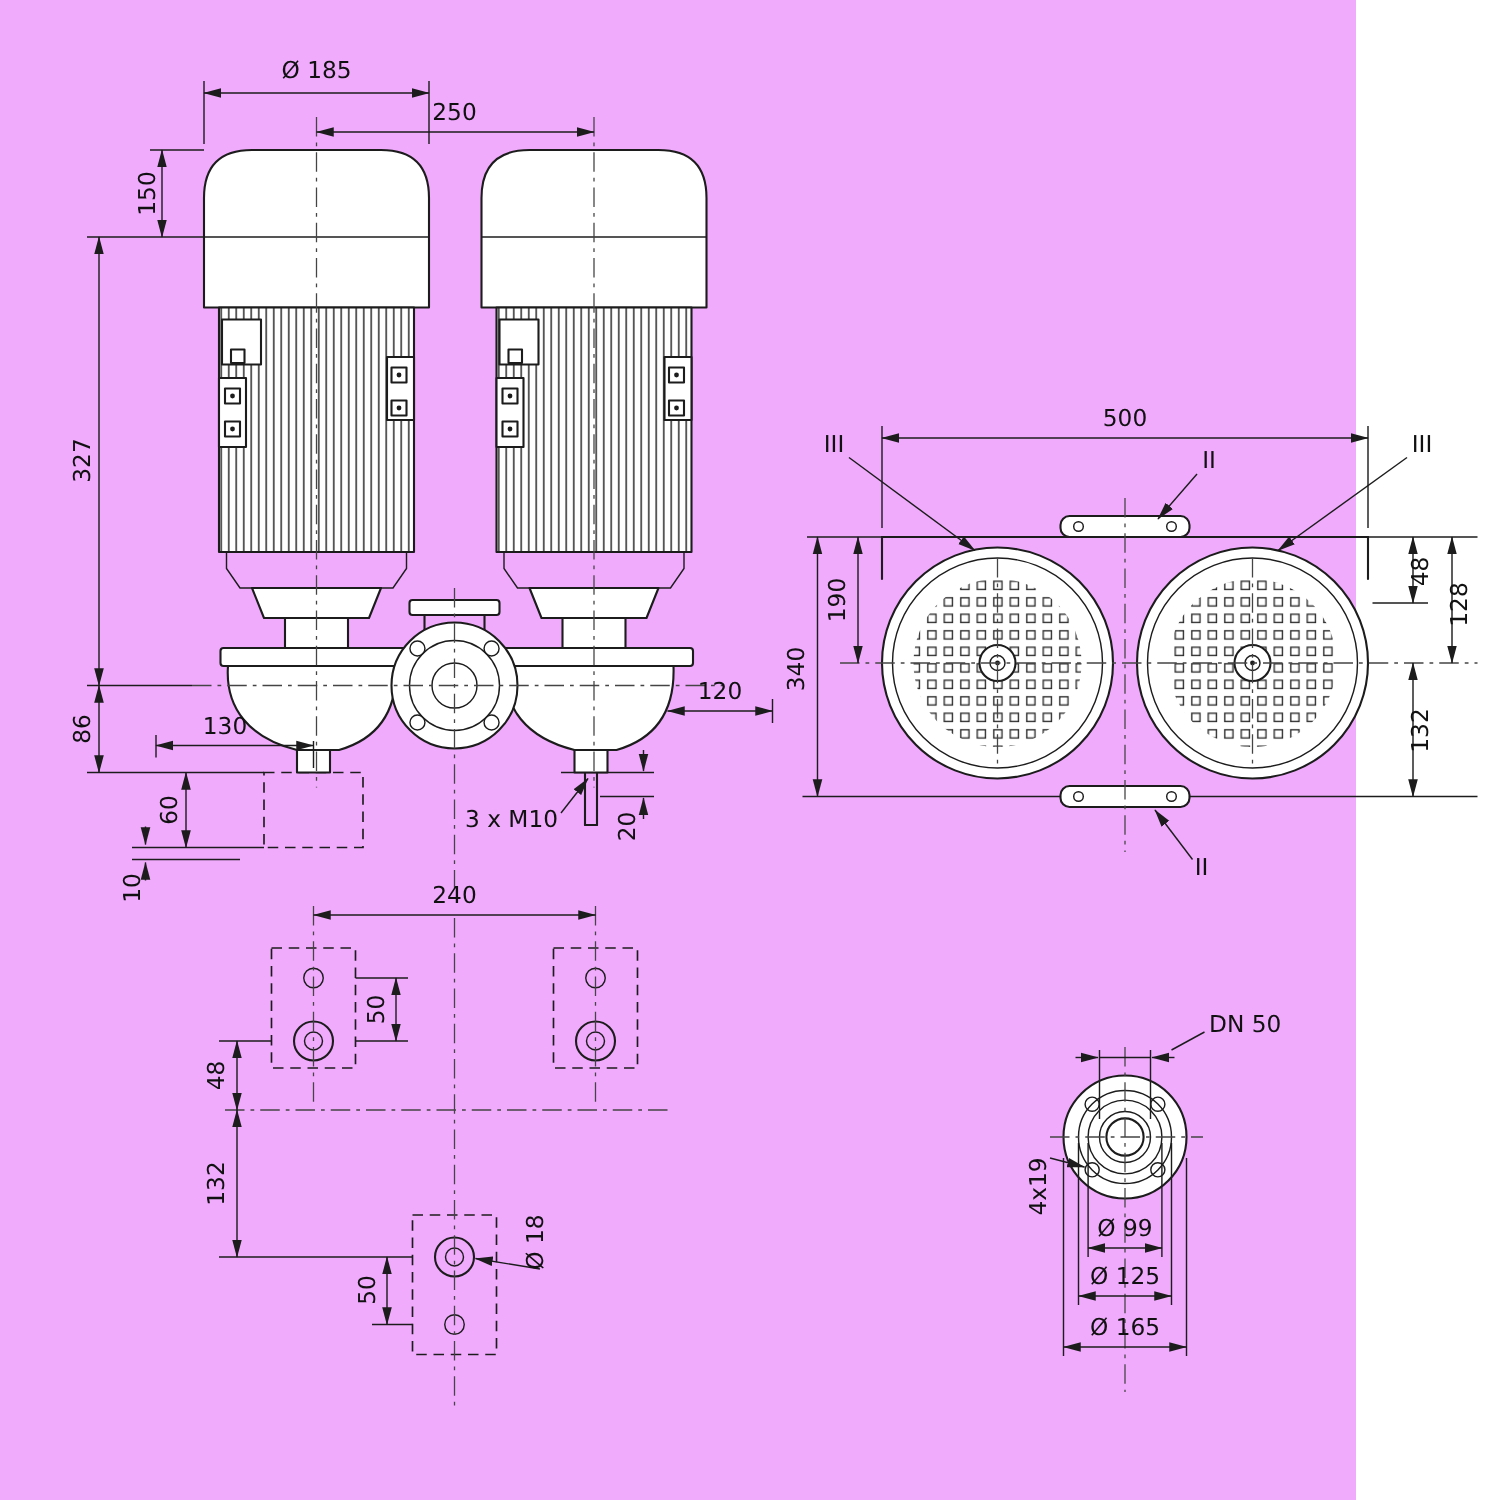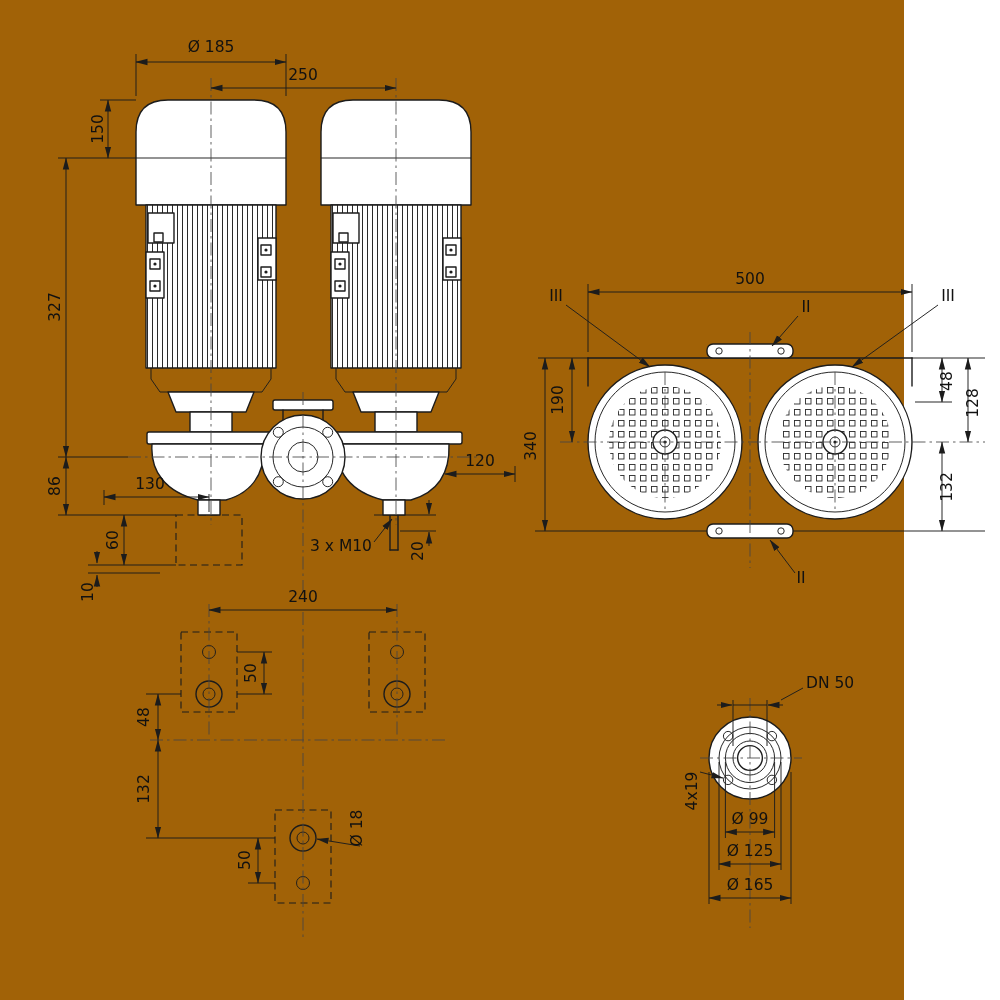--- a/index.html
+++ b/index.html
@@ -1,16 +1,16 @@
 <!DOCTYPE html>
 <html><head>
 <meta charset="utf-8">
 <style>
   html,body{margin:0;padding:0;background:#fff;width:1000px;height:1000px;overflow:hidden}
-  .canvas{width:904px;height:1000px;background:#a16207}
+  .canvas{width:904px;height:1000px;background:#f0abfc}
   svg{display:block}
   .ol{fill:none;stroke:#1c1c1c;stroke-width:1.4;stroke-linejoin:round;stroke-linecap:round}
   .olf{fill:#fff;stroke:#1c1c1c;stroke-width:1.4;stroke-linejoin:round}
   .thin{fill:none;stroke:#1c1c1c;stroke-width:0.95}
   .cl{fill:none;stroke:#444;stroke-width:0.85;stroke-dasharray:13 4 2.5 4}
   .dash{fill:none;stroke:#1c1c1c;stroke-width:1.1;stroke-dasharray:7 4.5}
   .dot{fill:#1c1c1c;stroke:none}
   text{font-family:"DejaVu Sans","Liberation Sans",sans-serif;font-size:15.5px;fill:#111}
 </style>
 </head>

